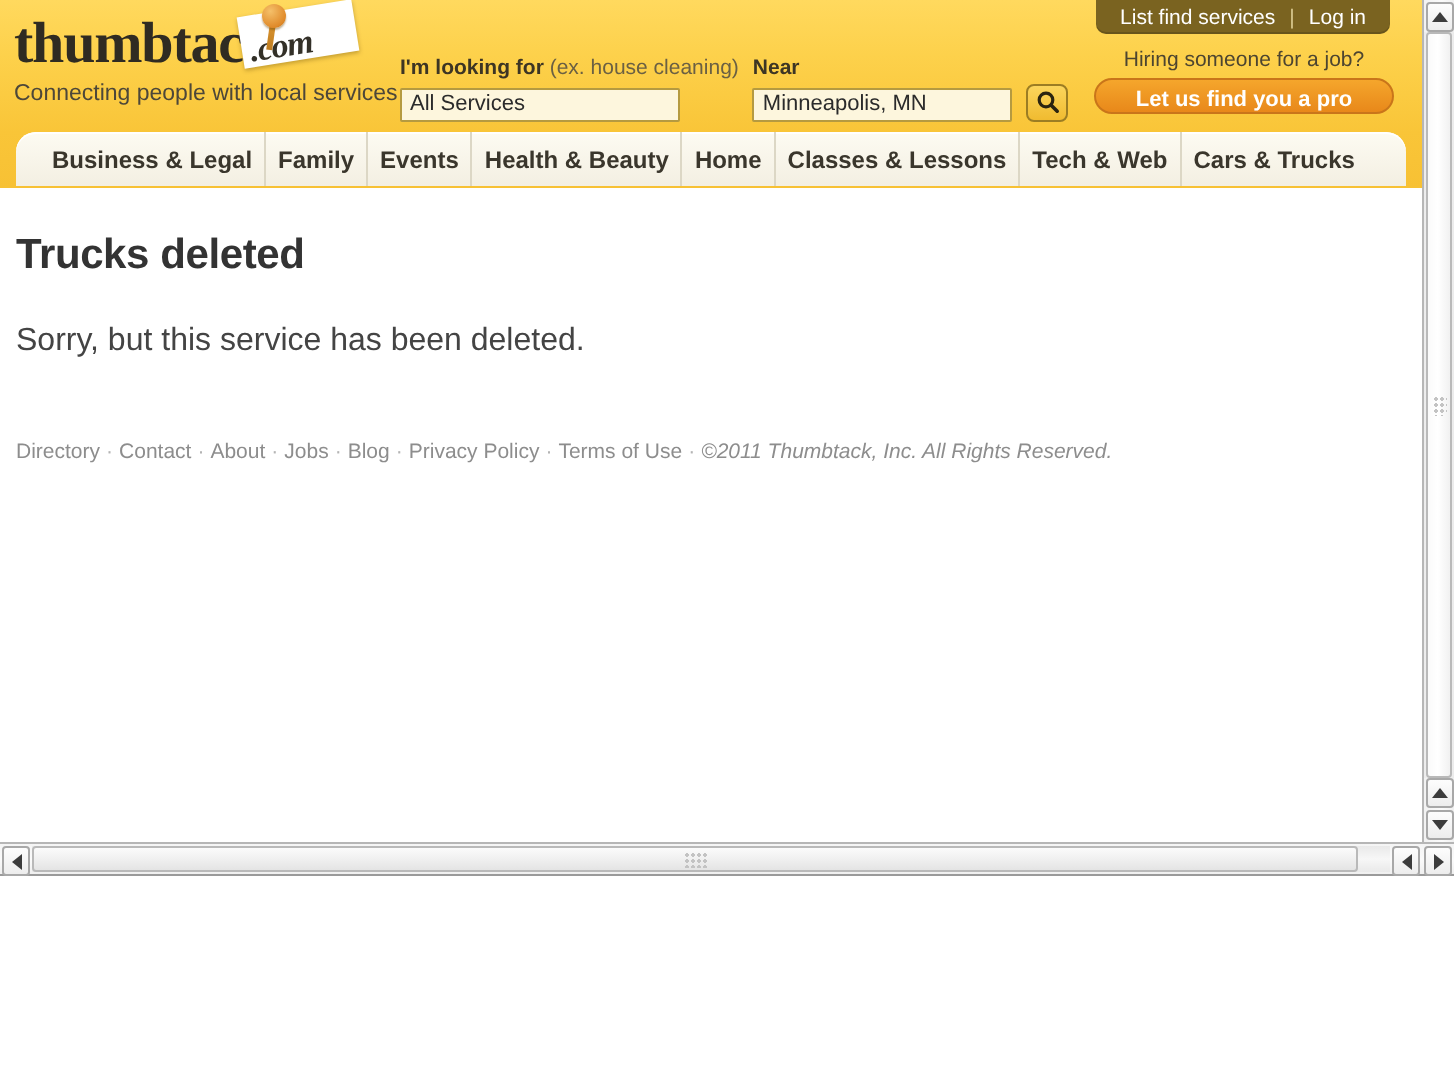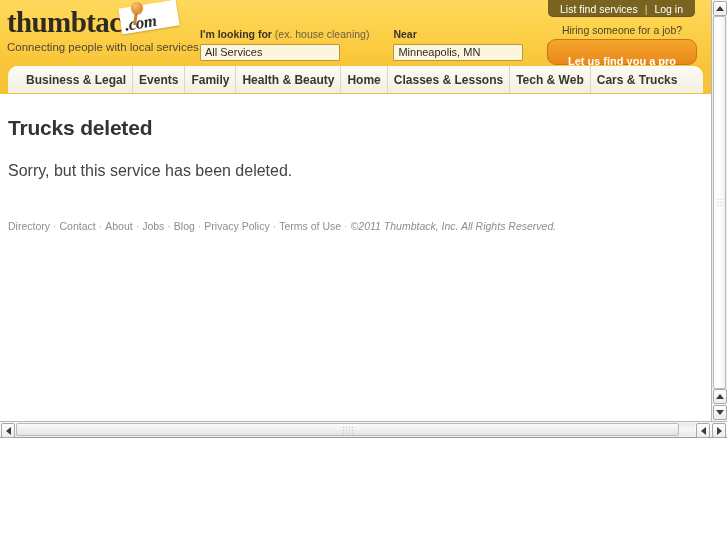--- a/index.html
+++ b/index.html
@@ -125,21 +125,21 @@
 
   
   .search-area {
     position: absolute;
     left: 200px;
     top: 28px;
   }
   .search-fields {
     display: flex;
     align-items: flex-end;
-    gap: 24px;
+    gap: 7px;
   }
   .field-group { position: relative; }
   .field-label {
     font-size: 10.5px;
     color: #3d3524;
     margin-bottom: 2px;
     white-space: nowrap;
   }
   .field-label b { font-weight: bold; }
   .field-label span { font-weight: normal; color: #6b6043; }
@@ -190,21 +190,21 @@
     height: 18px;
     line-height: 18px;
     background: linear-gradient(180deg, #f5a62c 0%, #e8881a 100%);
     border: 1px solid #c9751a;
     border-radius: 9px;
     color: #ffffff;
     font-size: 11px;
     font-weight: bold;
     text-align: center;
     cursor: pointer;
-    padding: 12px;
+    padding: 1px;
     font-family: "Liberation Sans", sans-serif;
   }
 
   
   .navwrap {
     height: 28px;
     background: linear-gradient(180deg, #f9c538 0%, #f7c134 100%);
     position: relative;
   }
   .nav {
@@ -445,22 +445,22 @@
 
     <div class="hire-block">
       <div class="hire-text">Hiring someone for a job?</div>
       <button class="hire-btn">Let us find you a pro</button>
     </div>
   </div>
 
   <div class="navwrap">
     <div class="nav">
       <div class="nav-item">Business &amp; Legal</div>
+      <div class="nav-item">Family</div>
       <div class="nav-item">Events</div>
-      <div class="nav-item">Family</div>
       <div class="nav-item">Health &amp; Beauty</div>
       <div class="nav-item">Home</div>
       <div class="nav-item">Classes &amp; Lessons</div>
       <div class="nav-item">Tech &amp; Web</div>
       <div class="nav-item">Cars &amp; Trucks</div>
 
     </div>
   </div>
 
   <div class="content">

